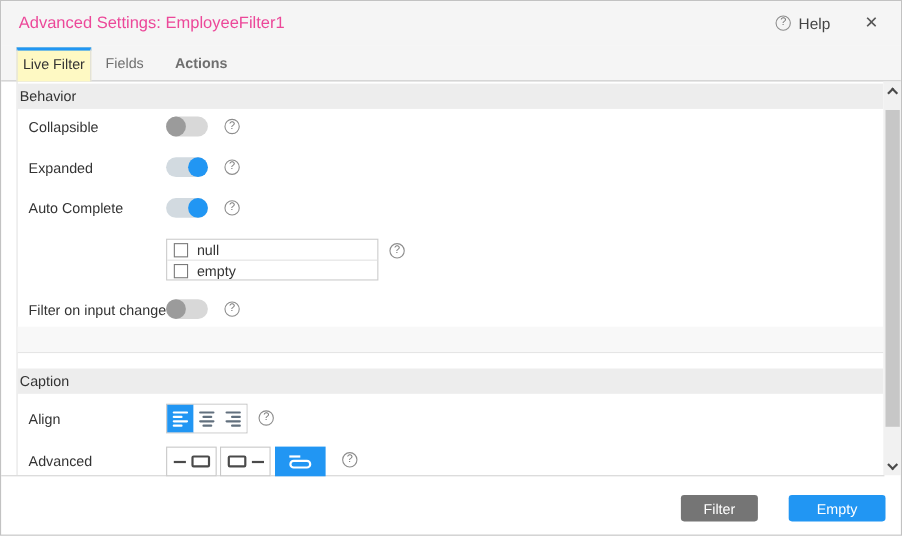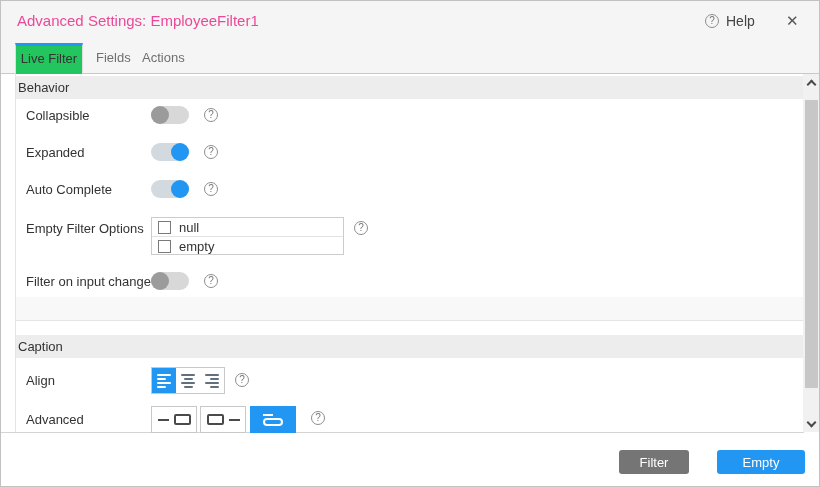--- a/index.html
+++ b/index.html
@@ -12,21 +12,21 @@
   .hdr { left:0; top:0; width:100%; height:40px; background:#f5f5f5; }
   .title { left:16px; top:0; line-height:40px; font-size:15px; color:#ec4899; }
   .help-wrap { left:704px; top:0; height:40px; display:flex; align-items:center; gap:7px; cursor:pointer; }
   .qicon { width:14px; height:14px; border:1px solid #8d8d8d; border-radius:50%;
            font-size:10px; line-height:12px; text-align:center; color:#777; display:inline-block; }
   .help-txt { font-size:14px; color:#444; }
   .close { left:785px; top:0; height:40px; line-height:40px; font-size:15px; color:#555; cursor:pointer; }
 
   
   .tabbar { left:0; top:40px; width:100%; height:33px; background:#f5f5f5; border-bottom:1px solid #c9c9c9; }
-  .tab-active { left:14px; top:42px; width:68px; height:31px; background:#22c55e;
+  .tab-active { left:14px; top:42px; width:68px; height:31px; background:#fef9c3;
                 border-top:3px solid #2196f3; border-left:1px solid #ddd; border-right:1px solid #ddd;
                 text-align:center; line-height:26px; color:#333; z-index:3; cursor:pointer; }
   .tab { top:46px; font-size:13px; color:#6f6f6f; line-height:22px; cursor:pointer; }
 
   
   .c-left { left:14px; top:73px; width:1px; height:358px; background:#e3e3e3; }
   .c-bottom { left:0; top:431px; width:803px; height:1px; background:#d4d4d4; }
   .secbar { left:15px; width:787px; height:23px; background:#ededed; line-height:23px; padding-left:2px; color:#333; }
   .sec-foot { left:15px; top:296px; width:787px; height:24px; background:#f8f8f8; border-bottom:1px solid #e5e5e5; }
   .rowlabel { left:25px; font-size:13px; color:#333; }
@@ -88,21 +88,21 @@
   <div class="abs title">Advanced Settings: EmployeeFilter1</div>
   <div class="abs help-wrap">
     <span class="qicon">?</span>
     <span class="help-txt">Help</span>
   </div>
   <div class="abs close">✕</div>
 
   <div class="abs tabbar"></div>
   <div class="abs tab-active">Live Filter</div>
   <div class="abs tab" style="left:95px;">Fields</div>
-  <div class="abs tab" style="left:141px;">Actions</div>
+  <div class="abs tab" style="left:158px;font-weight:bold;">Actions</div>
 
   <div class="abs c-left"></div>
   <div class="abs c-bottom"></div>
 
   <div class="abs secbar" style="top:75px;">Behavior</div>
 
   <div class="abs rowlabel" style="top:107px;">Collapsible</div>
   <div class="abs toggle off" style="left:150px; top:105px;">
     <span class="knob"></span>
   </div>
@@ -113,21 +113,20 @@
     <span class="knob"></span>
   </div>
   <span class="abs qicon" style="left:203px; top:144px;">?</span>
 
   <div class="abs rowlabel" style="top:181px;">Auto Complete</div>
   <div class="abs toggle on" style="left:150px; top:179px;">
     <span class="knob"></span>
   </div>
   <span class="abs qicon" style="left:203px; top:181px;">?</span>
 
-  <div class="abs rowlabel" style="top:220px;">Empty Filter Options</div>
   <div class="abs cblist">
     <div class="cbrow first">
       <span class="cbox"></span>
       <span>null</span>
     </div>
     <div class="cbrow">
       <span class="cbox"></span>
       <span>empty</span>
     </div>
   </div>

